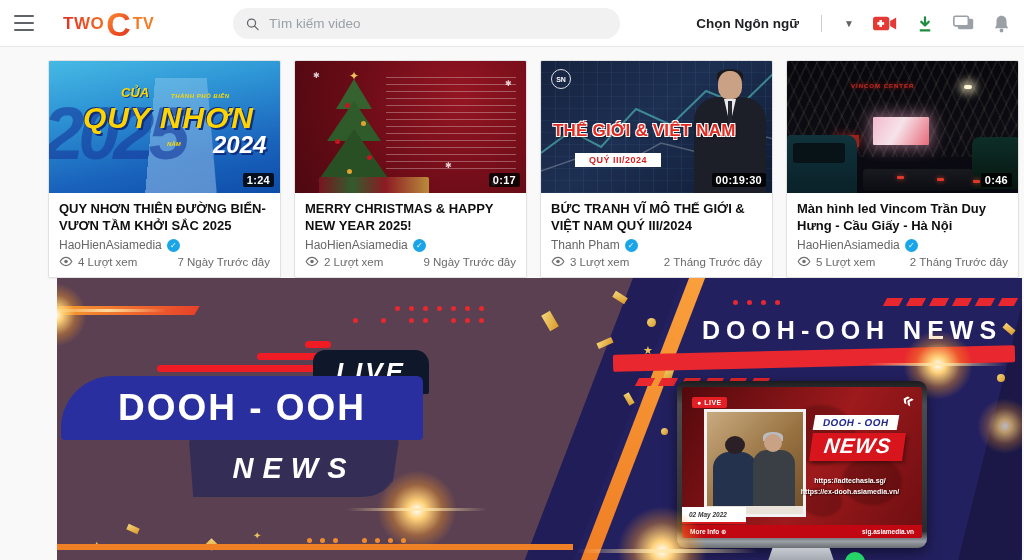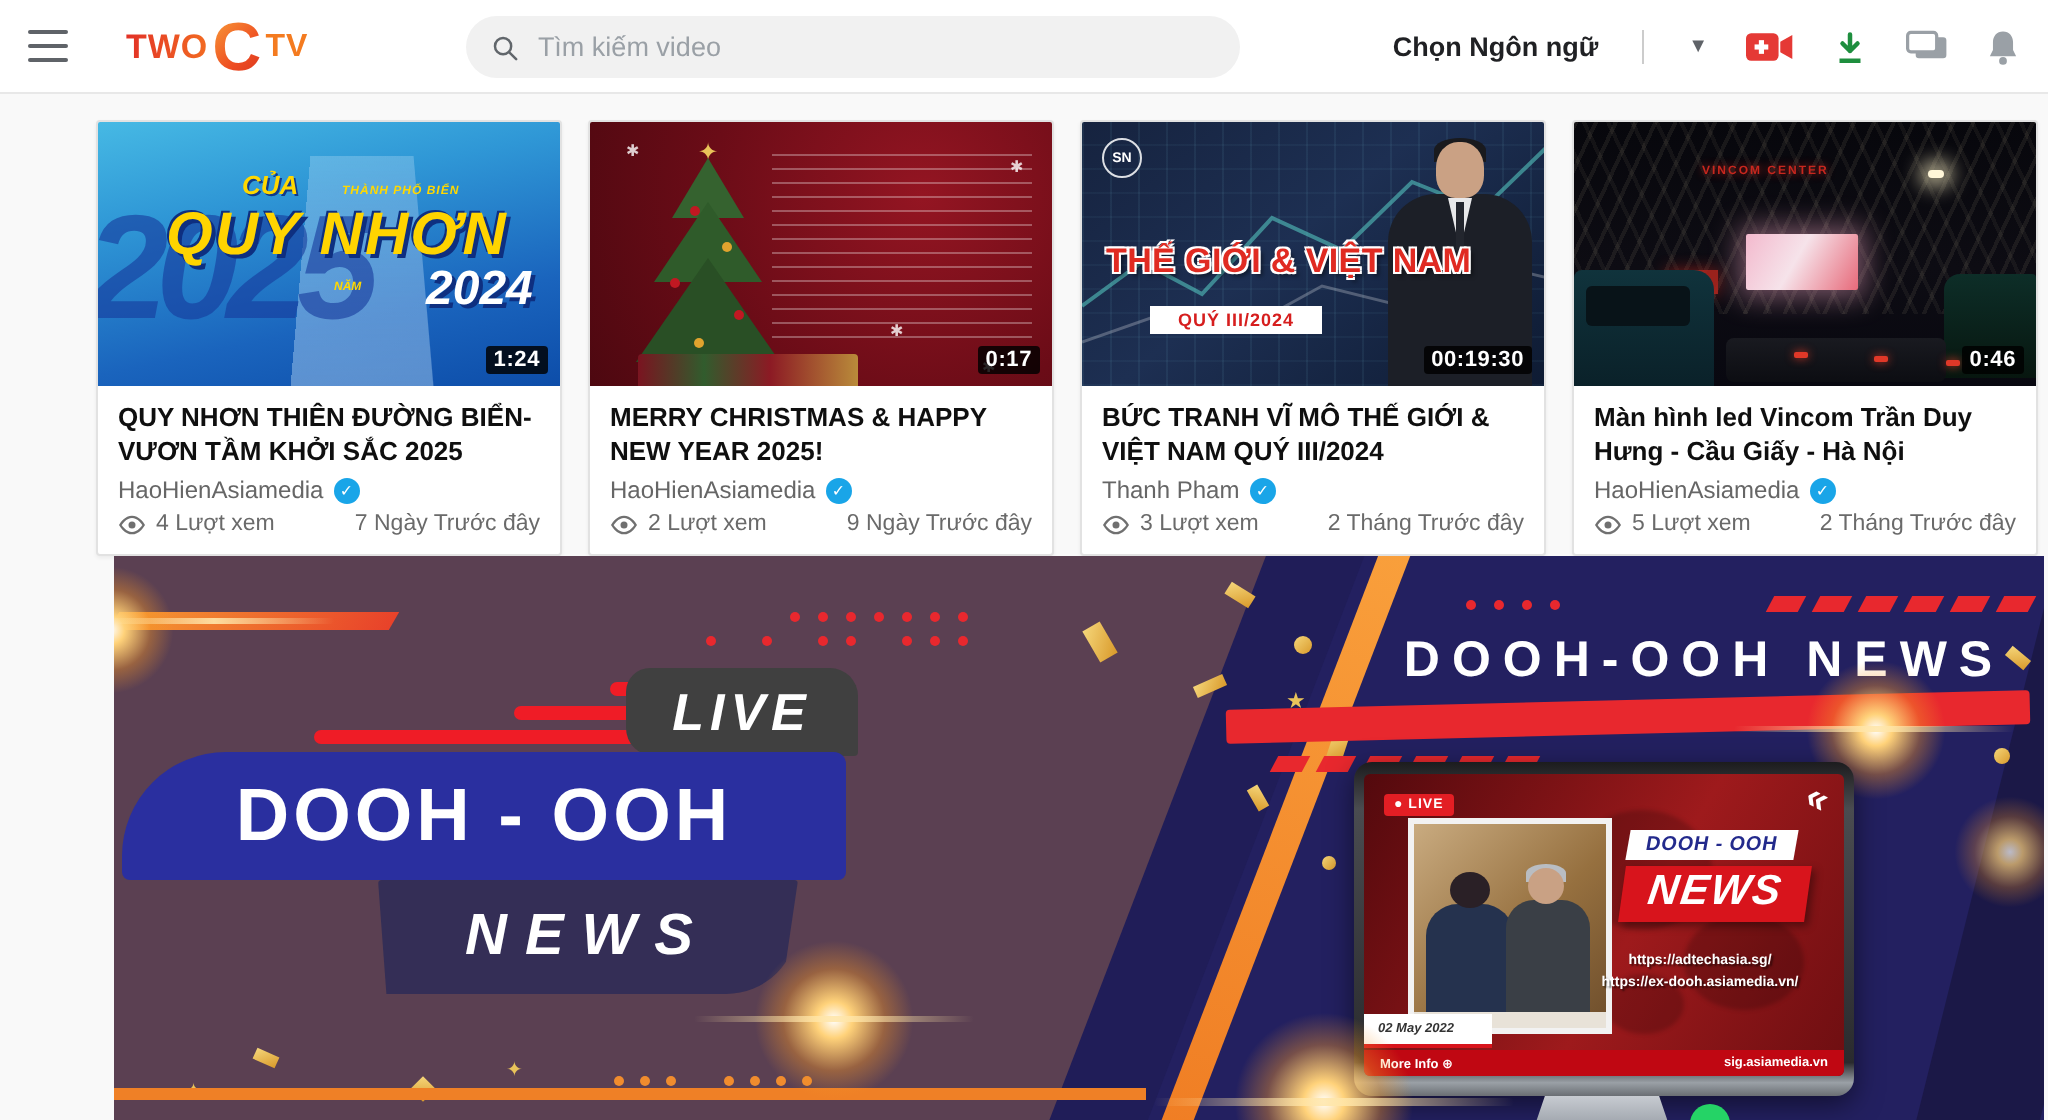--- a/index.html
+++ b/index.html
@@ -28,21 +28,21 @@
   .cards { position:absolute; left:48px; top:60px; display:flex; gap:13px; }
   .card { width:233px; background:#fff; border:1px solid #e2e2e2; border-radius:2px; overflow:hidden; box-shadow:0 1px 2px rgba(0,0,0,.06); cursor:pointer; }
   .thumb { position:relative; width:100%; height:132px; overflow:hidden; }
   .duration { position:absolute; right:6px; bottom:6px; background:rgba(0,0,0,.82); color:#fff; font-size:11px; font-weight:700; padding:1px 4px; border-radius:2px; letter-spacing:.3px; }
   .card-info { padding:7px 10px 9px; }
   .card-title { font-size:13px; font-weight:700; color:#0f0f0f; line-height:1.32; height:35px; overflow:hidden; }
   .channel-row { margin-top:3px; display:flex; align-items:center; gap:5px; }
   .channel-name { font-size:12px; color:#666; }
   .verified { width:13px; height:13px; border-radius:50%; background:#19a5e8; color:#fff; font-size:8px; font-weight:700; display:flex; align-items:center; justify-content:center; flex:0 0 auto; }
   .meta-row { margin-top:4px; display:flex; justify-content:space-between; align-items:center; font-size:11.5px; color:#6a6a6a; }
-  .views { display:flex; align-items:center; gap:5px; }
+  .views { display:flex; gap:5px; }
 
   
   .t1 { background:linear-gradient(168deg,#46b9e4 0%,#2f97d6 30%,#1a64bd 70%,#0d4da9 100%); }
   .t1 .road { position:absolute; left:44%; top:0; width:26%; height:100%; background:linear-gradient(180deg,rgba(220,240,255,.25),rgba(180,215,245,.45)); transform:perspective(200px) rotateX(30deg); }
   .t1 .wm { position:absolute; left:-6px; top:30px; font-size:74px; font-weight:800; font-style:italic; color:#16399b; opacity:.6; letter-spacing:-6px; }
   .t1 .cua { position:absolute; left:72px; top:24px; color:#ffd800; font-weight:800; font-style:italic; font-size:13px; text-shadow:1px 1px 0 #123a8a; }
   .t1 .sub { position:absolute; left:122px; top:32px; color:#ffd800; font-weight:700; font-style:italic; font-size:6px; letter-spacing:.5px; }
   .t1 .main { position:absolute; left:34px; top:40px; color:#ffd400; font-weight:800; font-style:italic; font-size:30px; letter-spacing:1px; text-shadow:2px 2px 0 #0e2f80, -1px -1px 0 #0e2f80; }
   .t1 .nam { position:absolute; left:118px; top:80px; color:#ffd800; font-weight:700; font-style:italic; font-size:6px; }
   .t1 .year { position:absolute; left:136px; top:70px; color:#fff; font-weight:800; font-style:italic; font-size:24px; text-shadow:2px 2px 0 #0e2f80;margin-left:28px; }
@@ -93,21 +93,21 @@
   .orange-line { position:absolute; left:-4px; top:266px; width:520px; height:6px; background:#ef8026; }
   .navy-right-band { position:absolute; right:-30px; top:-20px; width:60px; height:340px; background:#1b1847; transform:rotate(14deg); }
 
   .top-stripe { position:absolute; left:0px; top:28px; width:140px; height:9px; background:linear-gradient(90deg,#f59b32,#e8422a); transform:skewX(-30deg); }
   .dotgrid { position:absolute; left:296px; top:28px; display:flex; flex-direction:column; gap:7px; }
   .dotrow { display:flex; gap:9px; }
   .rdot { width:5px; height:5px; border-radius:50%; background:#e8282e; }
   .rdot.hide { opacity:0; }
 
   .speed { position:absolute; height:7px; background:#ef1c26; border-radius:4px; }
-  .live-badge { position:absolute; left:256px; top:56px; width:116px; height:44px; background:#404040; border-radius:12px 14px 2px 14px; display:flex; align-items:center; justify-content:center; }
+  .live-badge { position:absolute; left:256px; top:72px; width:116px; height:44px; background:#0f172a; border-radius:12px 14px 2px 14px; display:flex; align-items:center; justify-content:center; }
   .live-badge span { color:#fff; font-weight:800; font-style:italic; font-size:26px; letter-spacing:3px; }
   .blue-box { position:absolute; left:4px; top:98px; width:362px; height:64px; background:#2a2f9f; border-radius:52px 6px 4px 4px; display:flex; align-items:center; justify-content:center; }
   .blue-box span { color:#fff; font-weight:800; font-size:37px; letter-spacing:2px; }
   .dark-box { position:absolute; left:132px; top:162px; width:210px; height:57px; background:#342e56; border-radius:2px 2px 36px 2px; clip-path:polygon(0 0,100% 0,96% 100%,2% 100%); display:flex; align-items:center; justify-content:center; }
   .dark-box span { color:#fff; font-weight:800; font-style:italic; font-size:29px; letter-spacing:9px; }
 
   .right-title { position:absolute; left:625px; top:38px; width:340px; text-align:center; color:#fff; font-weight:800; font-size:25px; letter-spacing:6px; white-space:nowrap; }
   .mini-dots { position:absolute; left:676px; top:22px; display:flex; gap:9px; }
   .mini-dots i { width:5px; height:5px; border-radius:50%; background:#e8282e; }
   .dash-row { position:absolute; display:flex; gap:7px; }

